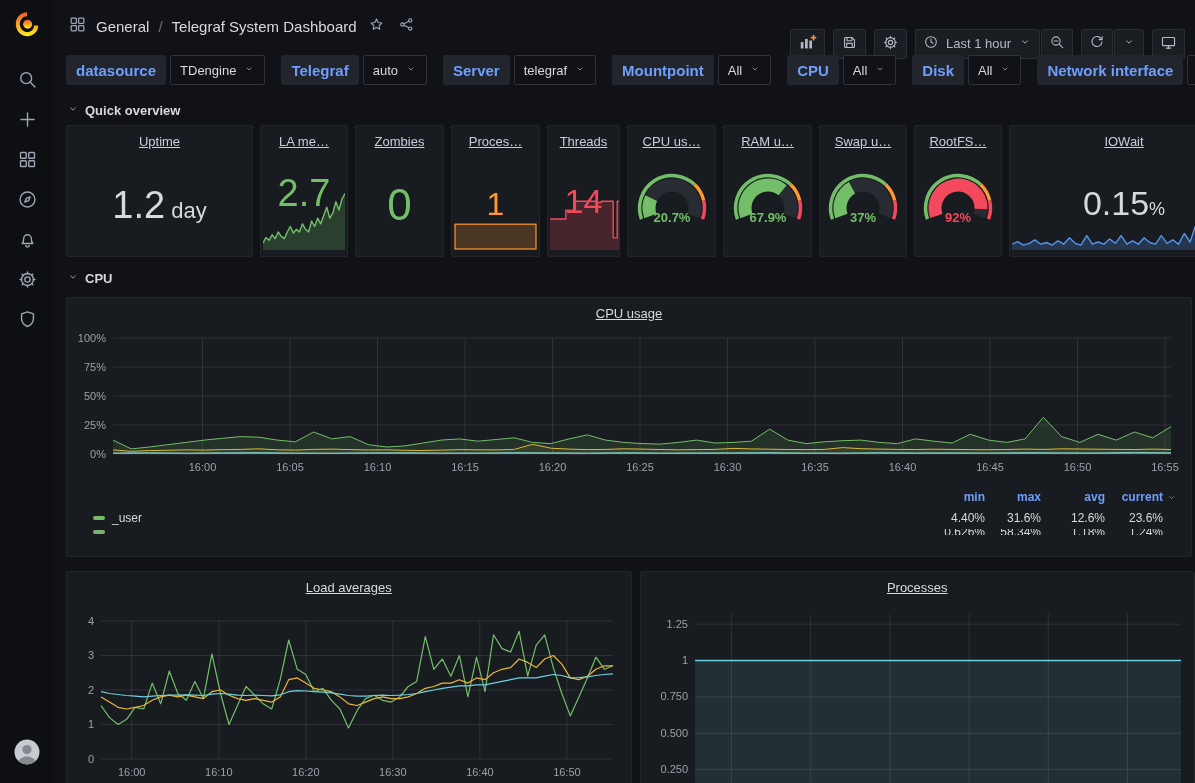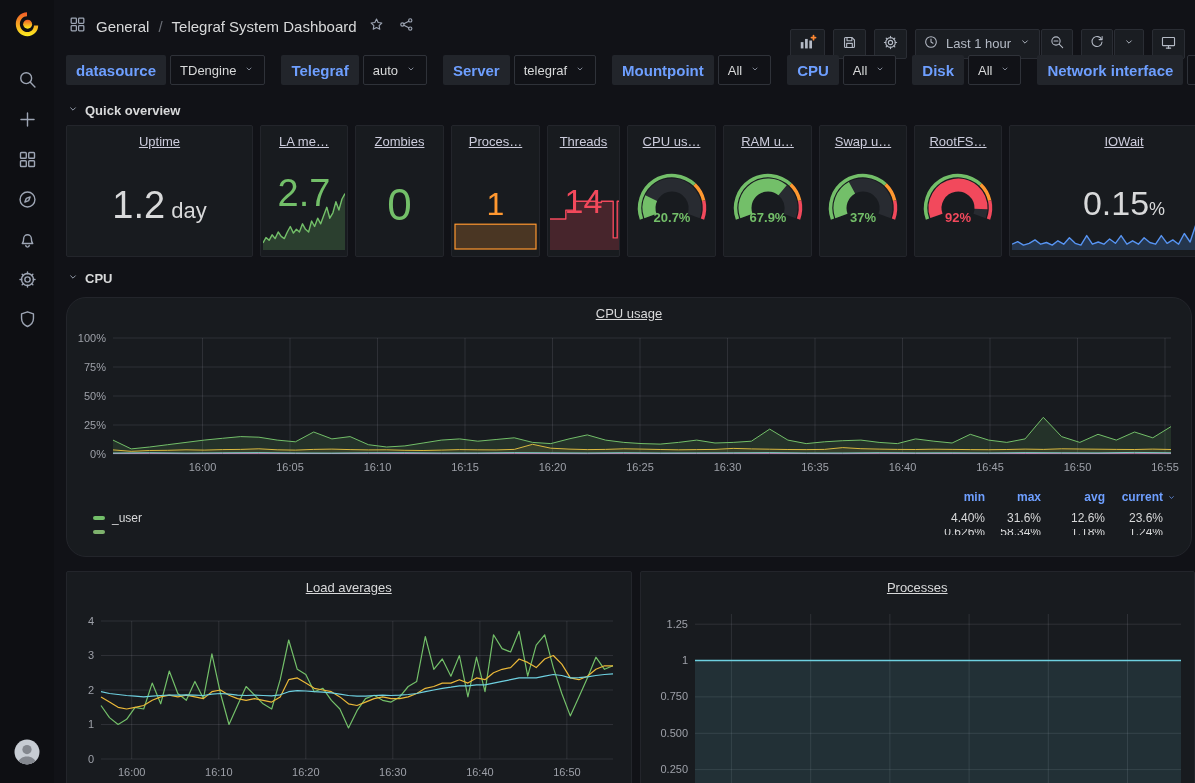--- a/index.html
+++ b/index.html
@@ -48,21 +48,21 @@
   .stat { height:132px; flex:0 0 auto; overflow:hidden; }
   .stat-title, .panel-title { text-align:center; font-size:13px; font-weight:500; color:#CCCCDC;
                padding-top:7px; white-space:nowrap; overflow:hidden; line-height:17px; cursor:pointer;text-decoration:underline; }
   .stat-body-center { position:absolute; top:28px; left:0; right:0; bottom:0; display:flex;
                       align-items:center; justify-content:center; }
   .big-val { display:flex; align-items:baseline; gap:6px; font-weight:500; }
   .stat-overlay { position:absolute; left:0; right:0; text-align:center; font-weight:500; }
   .stat-spark { position:absolute; left:2px; right:2px; bottom:2px; }
   .gauge-wrap { position:absolute; top:46px; left:0; right:0; display:flex; justify-content:center; }
 
-  .cpu-panel { width:1126px; height:260px; margin-top:6px; overflow:hidden;border-radius:20px; }
+  .cpu-panel { width:1126px; height:260px; margin-top:6px; overflow:hidden; }
   .chart-svg { display:block; margin:10px 8px 0; }
   svg text { font-family:"Liberation Sans", sans-serif; }
 
   
   .legend { margin-top:6px; padding-right:14px; font-size:12px; }
   .lrow { display:flex; align-items:center; height:23px; padding-left:26px; }
   .lrow.alt { background:rgba(204,204,220,0.06); }
   .lrow.lhead { height:18px; color:#6E9FFF; font-weight:700; }
   .lname { display:flex; align-items:center; gap:7px; flex:1; color:#D8D9DA; cursor:pointer; }
   .swatch { width:12px; height:4px; border-radius:2px; display:inline-block; }

